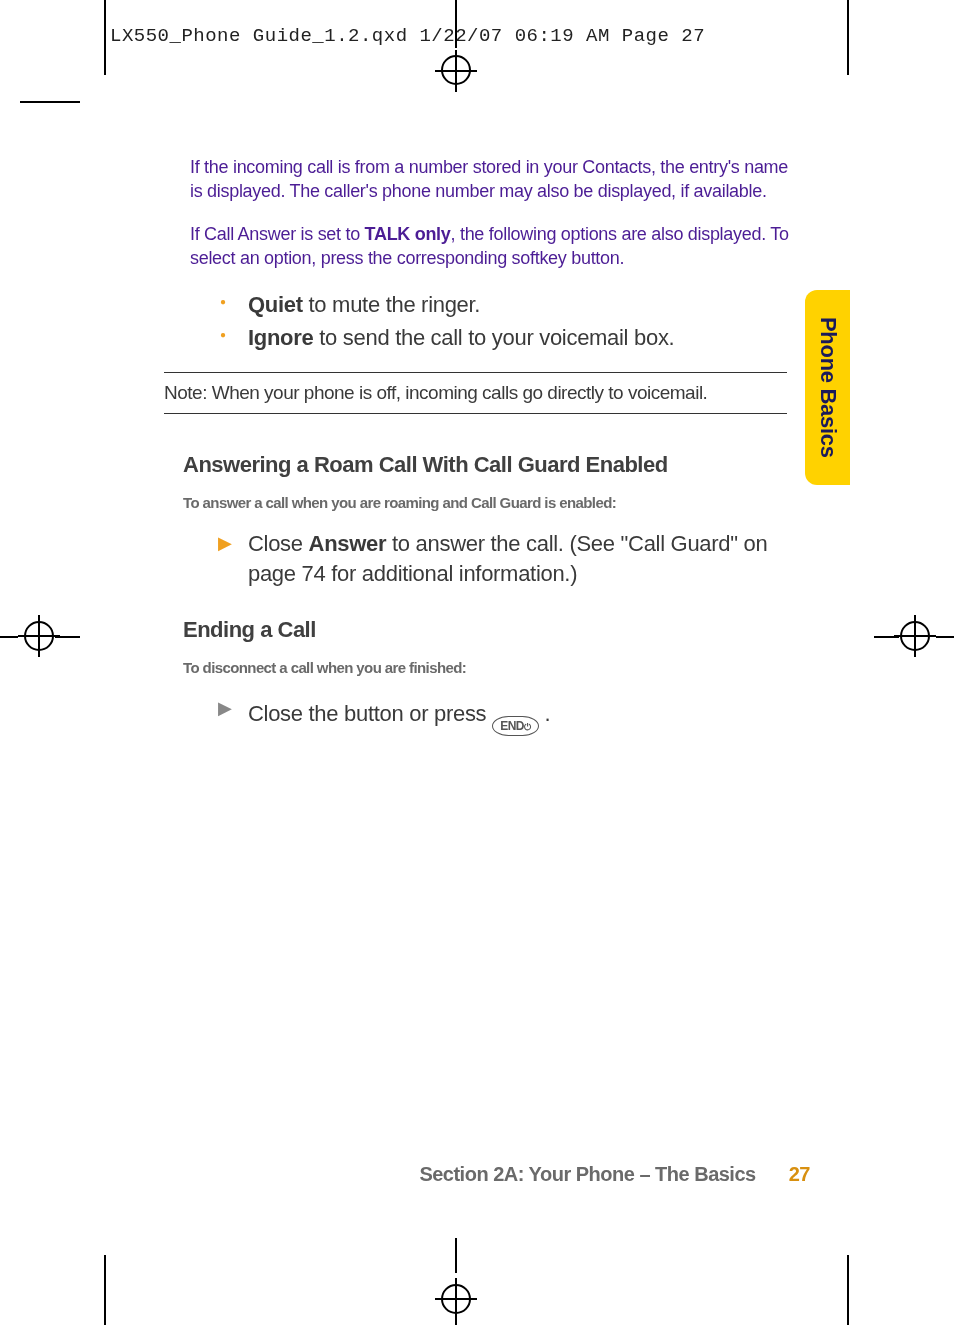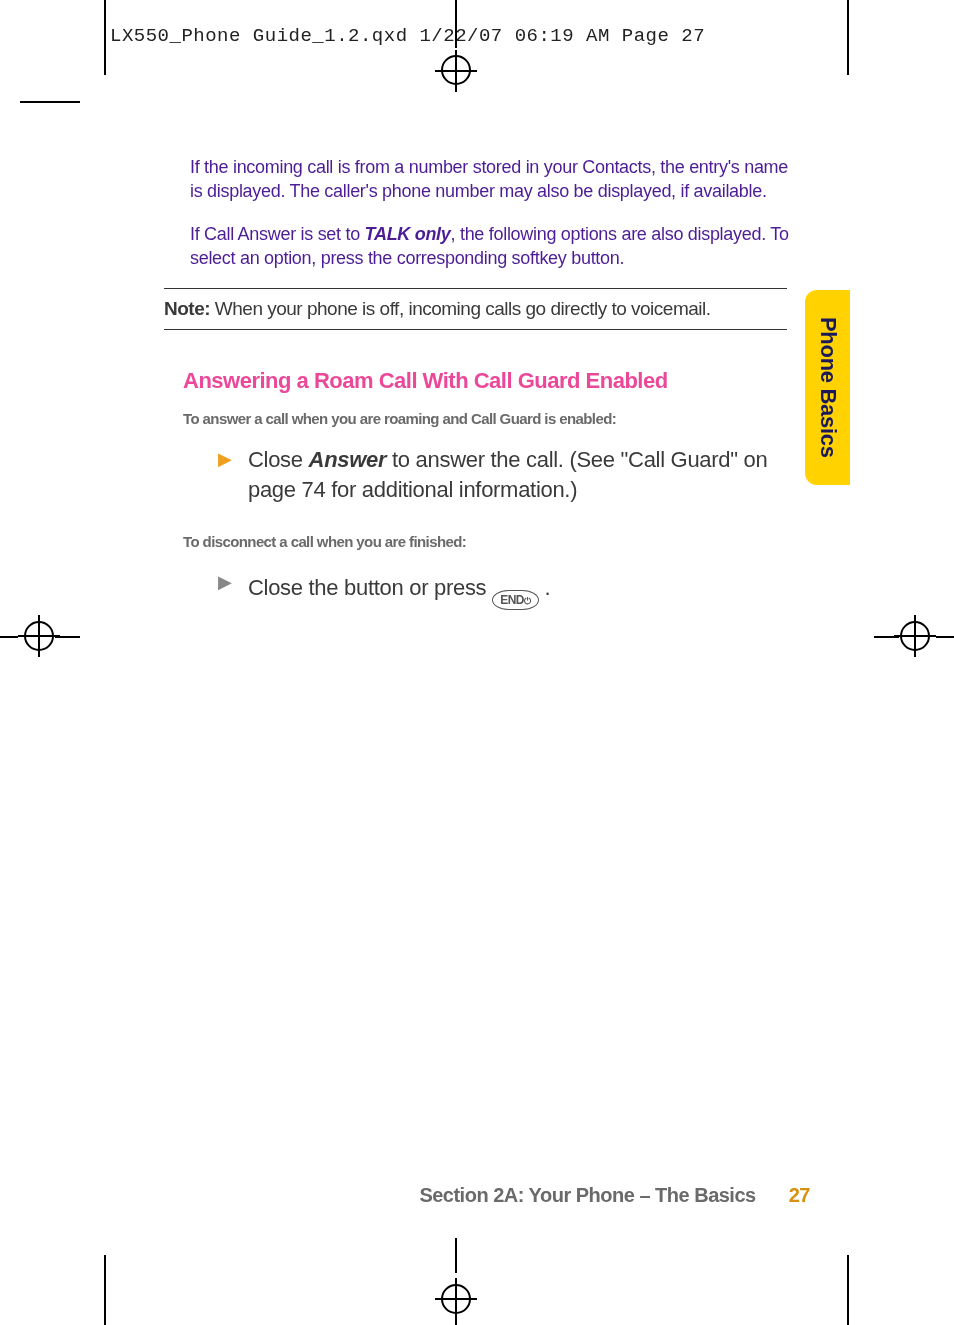--- a/index.html
+++ b/index.html
@@ -238,43 +238,42 @@
     .bullet-list li::before {
       content: "●";
       color: #f0a020;
       position: absolute;
       left: 0;
       top: 6px;
       font-size: 10px;
     }
     .bold {
       font-weight: bold;
-      font-style: italic;
     }
     .note-box {
       border-top: 1.5px solid #333;
       border-bottom: 1.5px solid #333;
       padding: 9px 0;
       margin-left: -26px;
       margin-right: 0;
       width: 623px;
       margin-bottom: 38px;
     }
     .note-box .note-text {
       font-size: 19px;
       color: #3a3a3a;
       letter-spacing: -0.5px;
     }
     .note-box .note-label {
-      font-weight: bold;
+      font-weight: normal;
     }
     .section-heading {
       font-size: 22px;
       font-weight: bold;
-      color: #ec4899;
+      color: #404040;
       margin-bottom: 16px;
       margin-left: -7px;
       letter-spacing: -0.5px;
     }
     .subhead {
       font-size: 15px;
       font-weight: bold;
       color: #6a6a6a;
       margin-bottom: 18px;
       margin-left: -7px;
@@ -331,21 +330,21 @@
     }
     .side-tab-text {
       writing-mode: vertical-rl;
       font-size: 22px;
       font-weight: bold;
       color: #1a1a5a;
       letter-spacing: -0.3px;
     }
     .footer {
       position: absolute;
-      bottom: 118px;
+      bottom: 139px;
       left: 345px;
       width: 465px;
       font-size: 20px;
       font-weight: bold;
       color: #6a6a6a;
       text-align: right;
       letter-spacing: -0.5px;
     }
     .page-num {
       color: #d89010;
@@ -396,39 +395,48 @@
   <span class="side-tab-text">Phone Basics</span>
 </div>
 
 <div class="content">
   <p class="para">If the incoming call is from a number stored in your Contacts, the entry's name is displayed. The caller's phone number may also be displayed, if available.</p>
 
   <p class="para">
     <span>If Call Answer is set to </span><span class="bold">TALK only</span><span>, the following options are also displayed. To select an option, press the corresponding softkey button.</span>
   </p>
 
+  <ul class="bullet-list">
+    <li>
+      <span class="bold">Quiet</span><span> to mute the ringer.</span>
+    </li>
+    <li>
+      <span class="bold">Ignore</span><span> to send the call to your voicemail box.</span>
+    </li>
+  </ul>
 
   <div class="note-box">
     <span class="note-text">
       <span class="note-label">Note: </span><span>When your phone is off, incoming calls go directly to voicemail.</span>
     </span>
   </div>
 
   <h3 class="section-heading">Answering a Roam Call With Call Guard Enabled</h3>
 
 
   <p class="subhead">To answer a call when you are roaming and Call Guard is enabled:</p>
 
   <ul class="arrow-list">
     <li>
       <span class="arrow">▶</span>
       <span>Close </span><span class="bold">Answer</span><span> to answer the call. (See "Call Guard" on page 74 for additional information.)</span>
     </li>
   </ul>
 
+  <h3 class="section-heading">Ending a Call</h3>
 
   <p class="subhead">To disconnect a call when you are finished:</p>
 
   <ul class="arrow-list">
     <li>
       <span class="arrow arrow-grey">▶</span>
       <span>Close the button or press </span>
       <span class="end-button"><span>END</span><span style="font-size:9px;">⏻</span></span>
       <span> .</span>
     </li>

